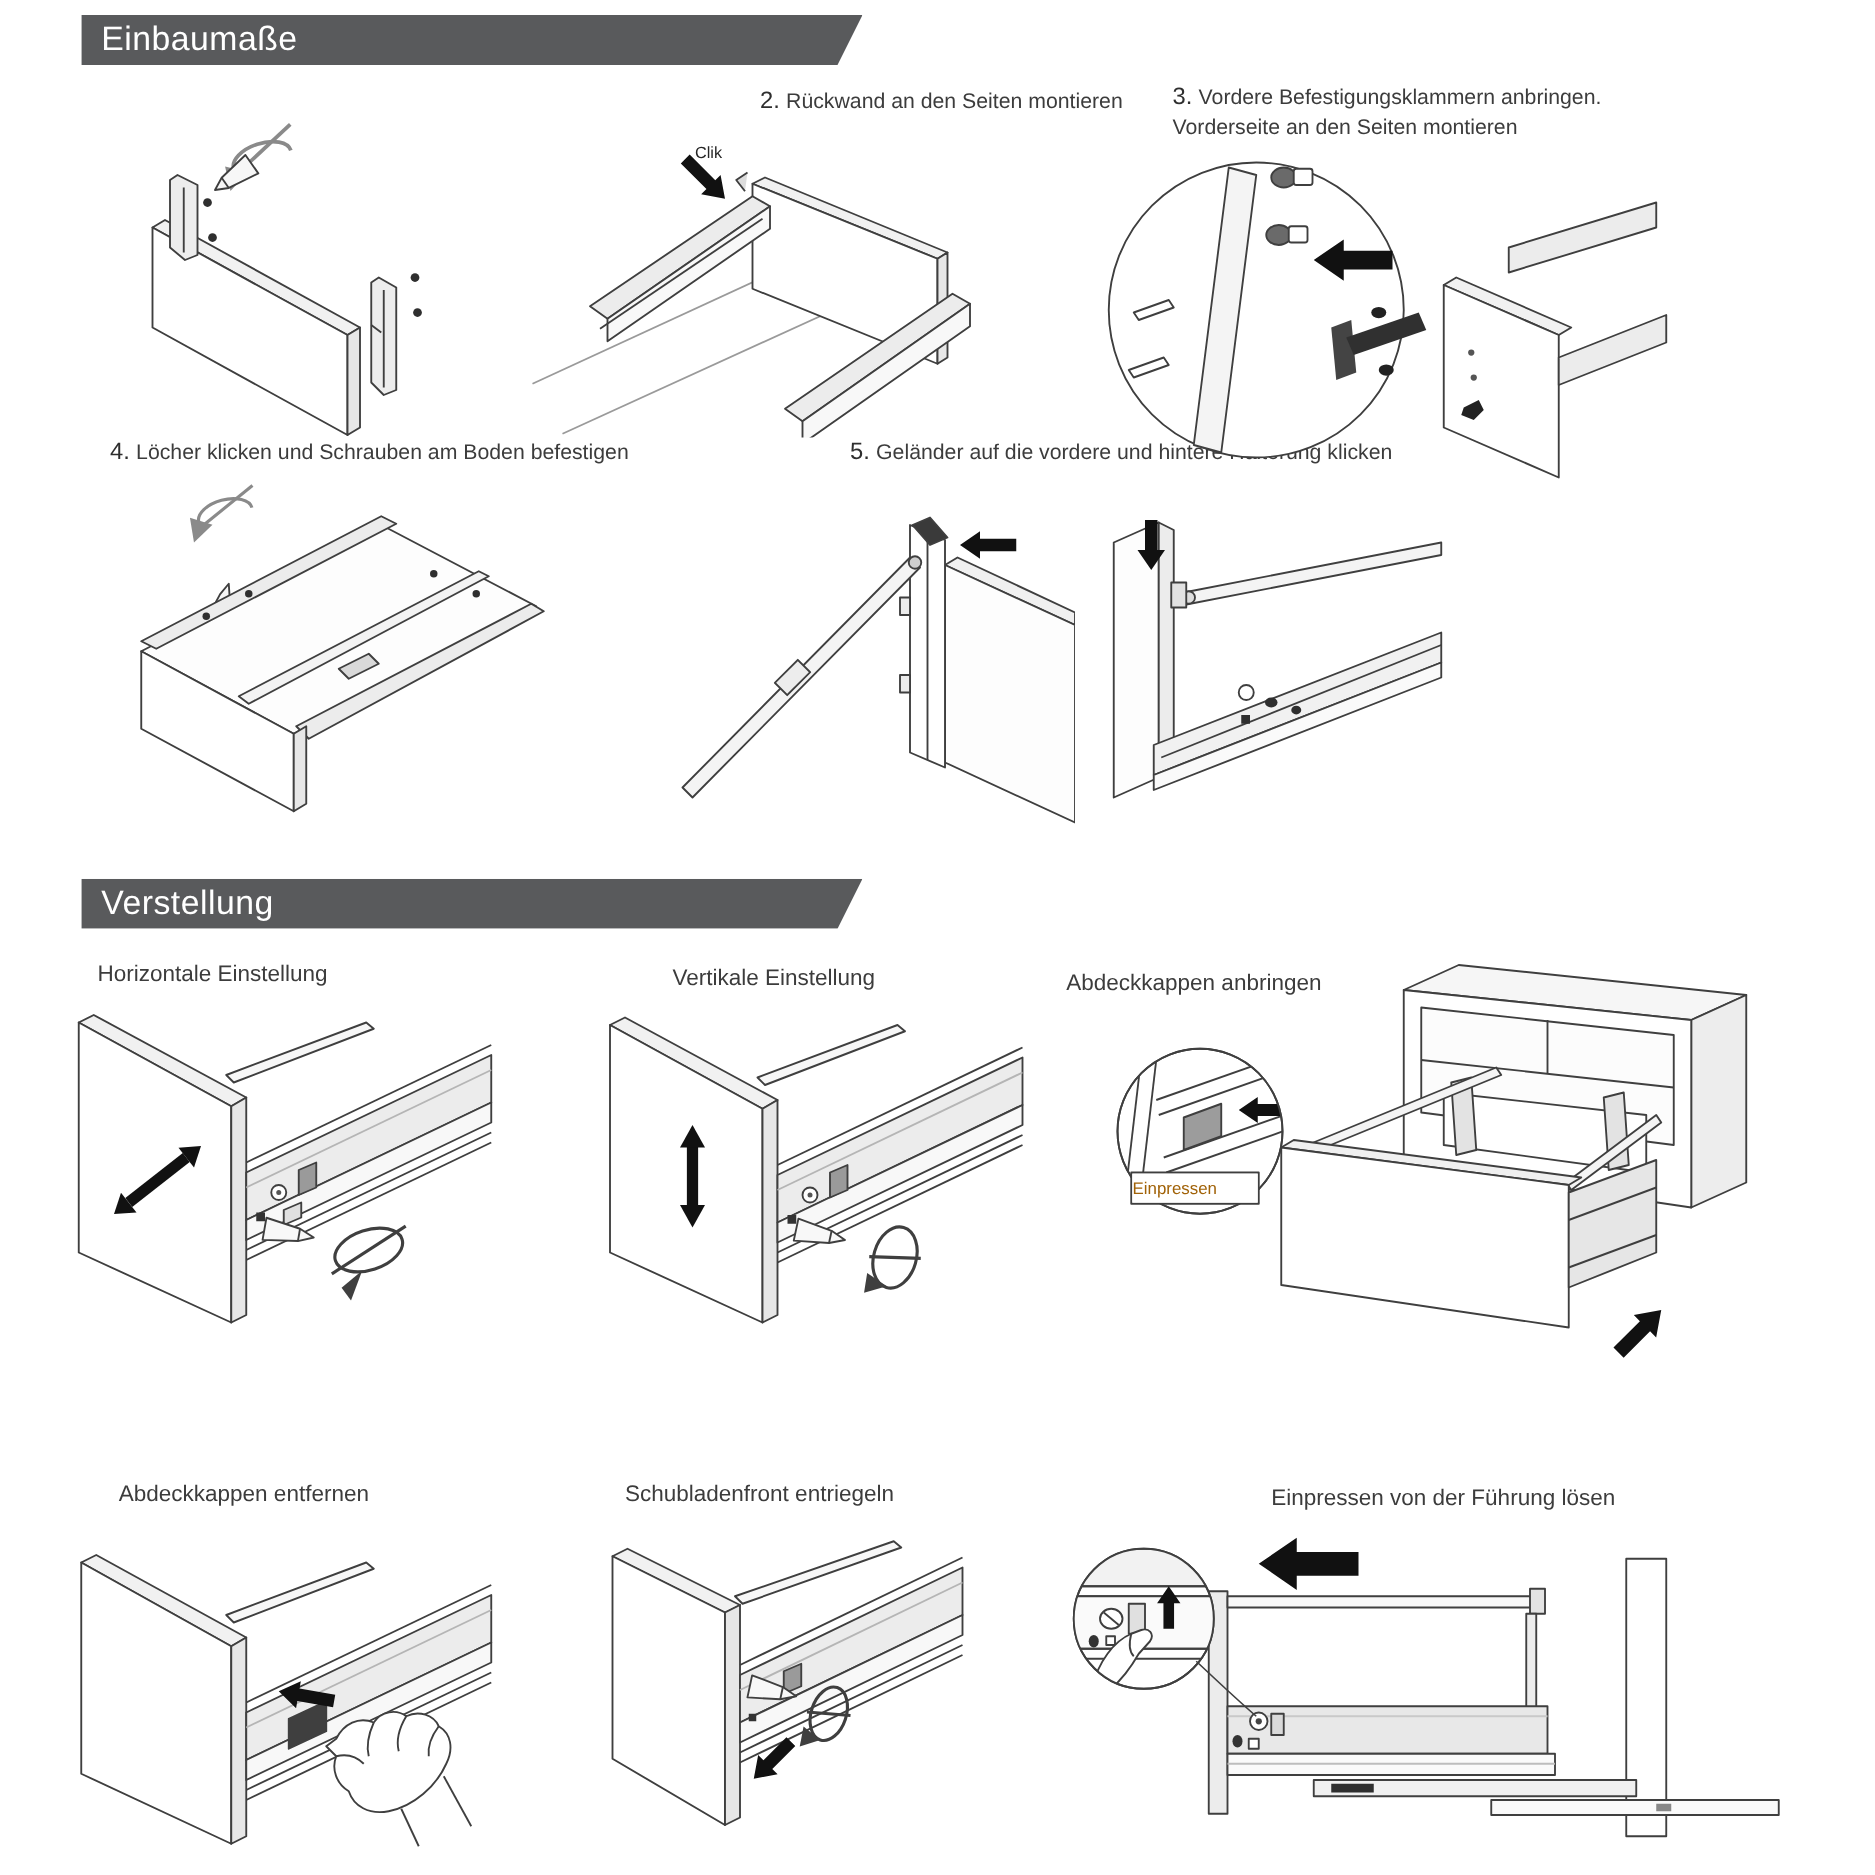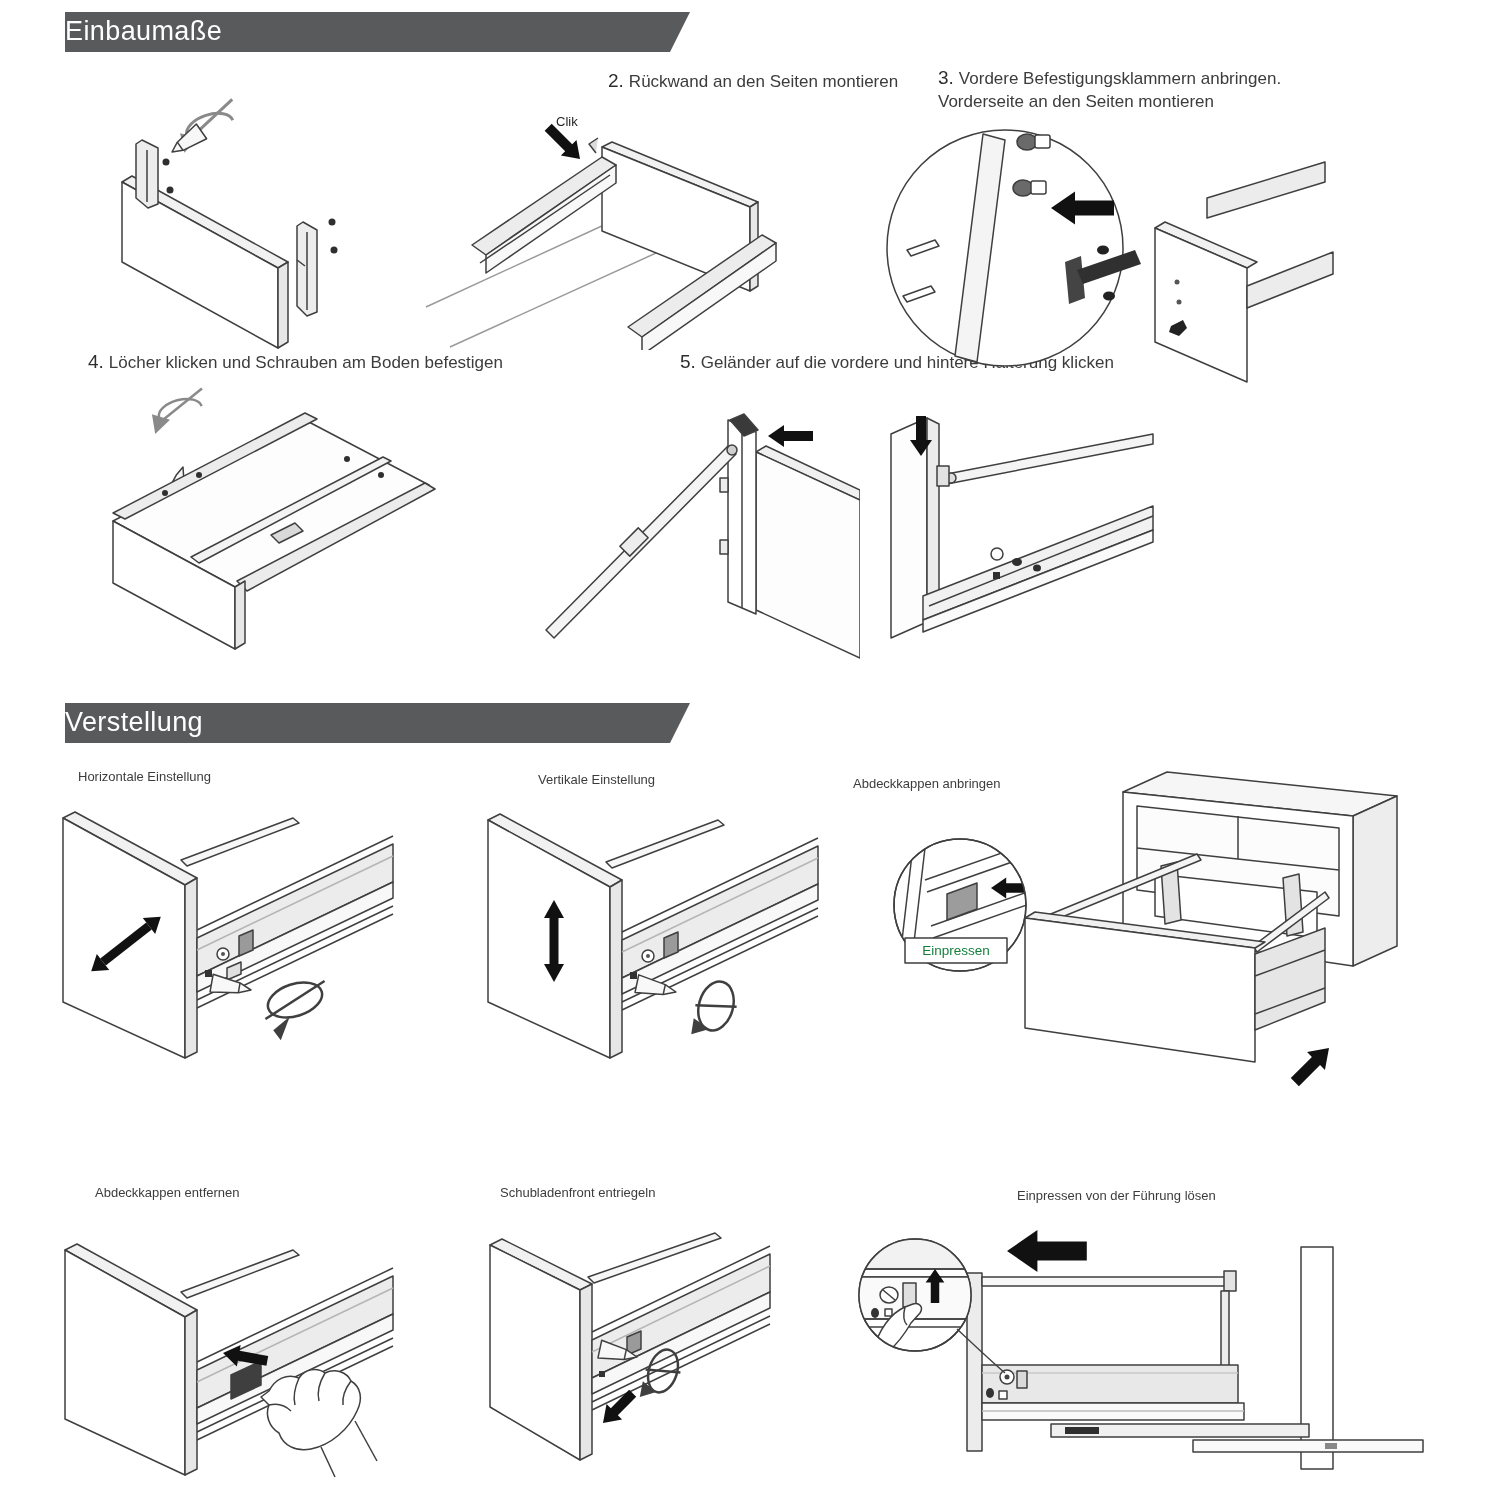--- a/index.html
+++ b/index.html
@@ -3,29 +3,29 @@
 <meta charset="utf-8">
 <style>
   html,body{margin:0;padding:0;background:#ffffff;}
   #canvas{
     position:relative;width:1500px;height:1500px;background:#ffffff;
     font-family:"Liberation Sans",sans-serif;color:#3f3f3f;overflow:hidden;
   }
   .banner{
     position:absolute;left:65px;width:625px;height:40px;
     background:#595a5c;color:#ffffff;font-size:27px;line-height:39px;
-    box-sizing:border-box;letter-spacing:.4px;
+    padding-left:16px;box-sizing:border-box;letter-spacing:.4px;
     clip-path:polygon(0 0,100% 0,calc(100% - 20px) 100%,0 100%);
   }
   .steplabel{position:absolute;font-size:17px;color:#3c3c3c;white-space:nowrap;}
   .steplabel .num{font-size:19px;color:#2e2e2e;margin-right:5px;}
   .steplabel .line2{margin-top:3px;}
-  .caption{position:absolute;font-size:13px;color:#3c3c3c;white-space:nowrap;}
+  .caption{position:absolute;font-size:18px;color:#3c3c3c;white-space:nowrap;}
   .tinylabel{
-    position:absolute;font-size:13.5px;color:#15803d;text-align:center;
+    position:absolute;font-size:13.5px;color:#a16207;text-align:left;
     background:#ffffff;line-height:23px;
   }
   .cliklabel{position:absolute;font-size:13px;color:#262626;}
   .illus{position:absolute;}
   .illus svg{display:block;}
 </style>
 </head>
 <body>
 
 <div id="canvas">

